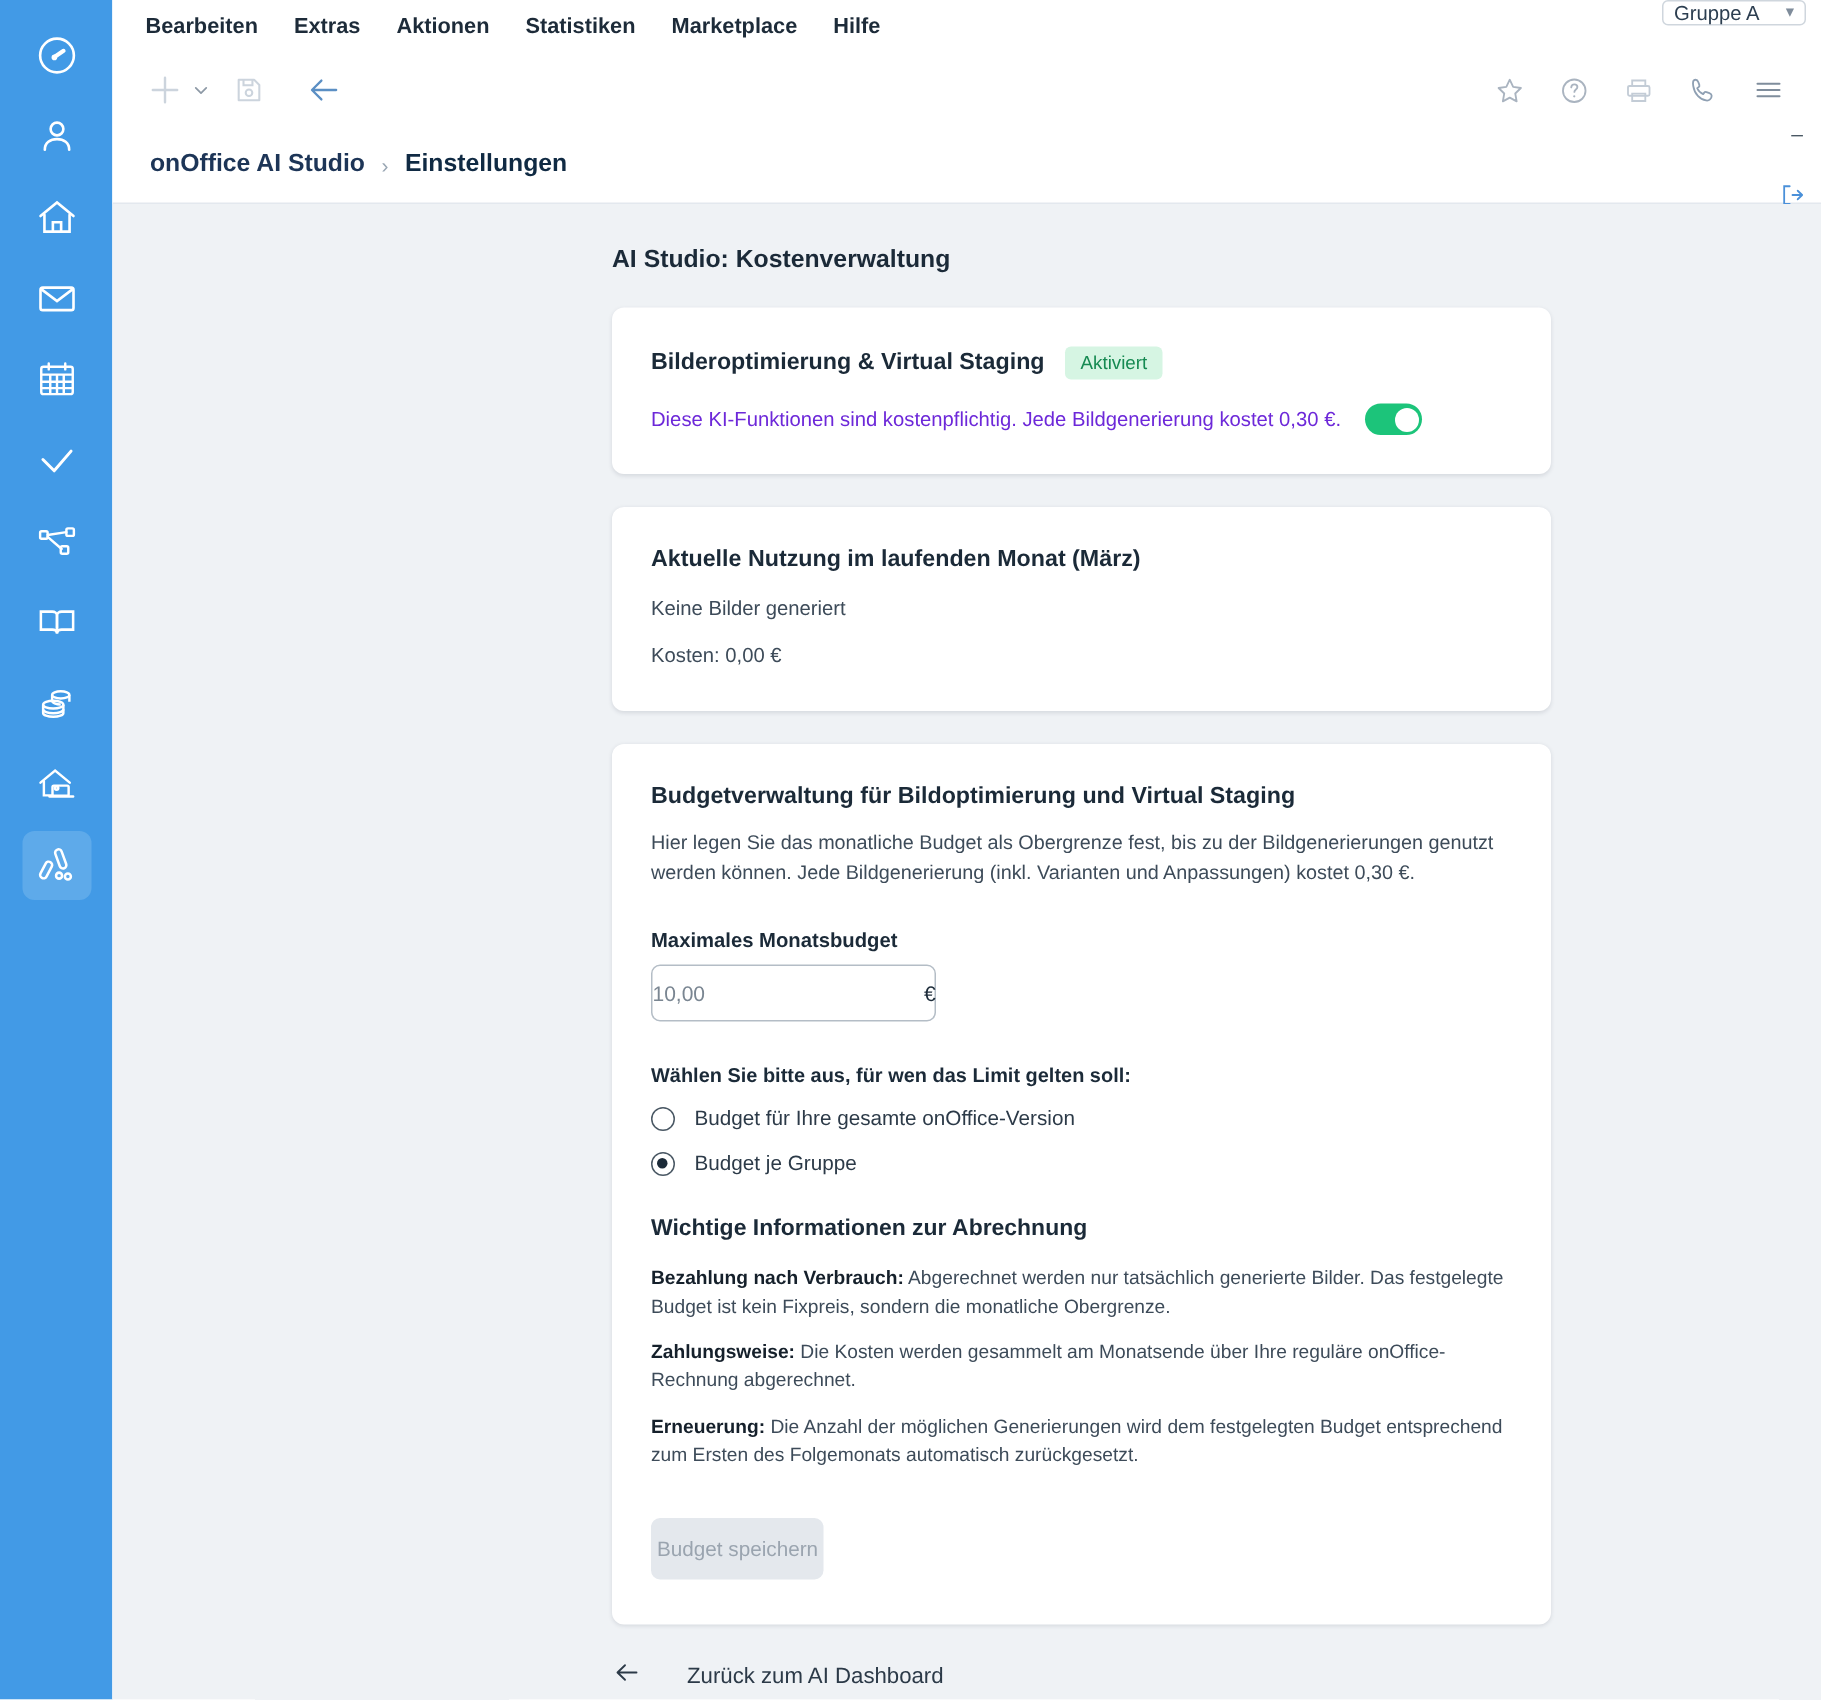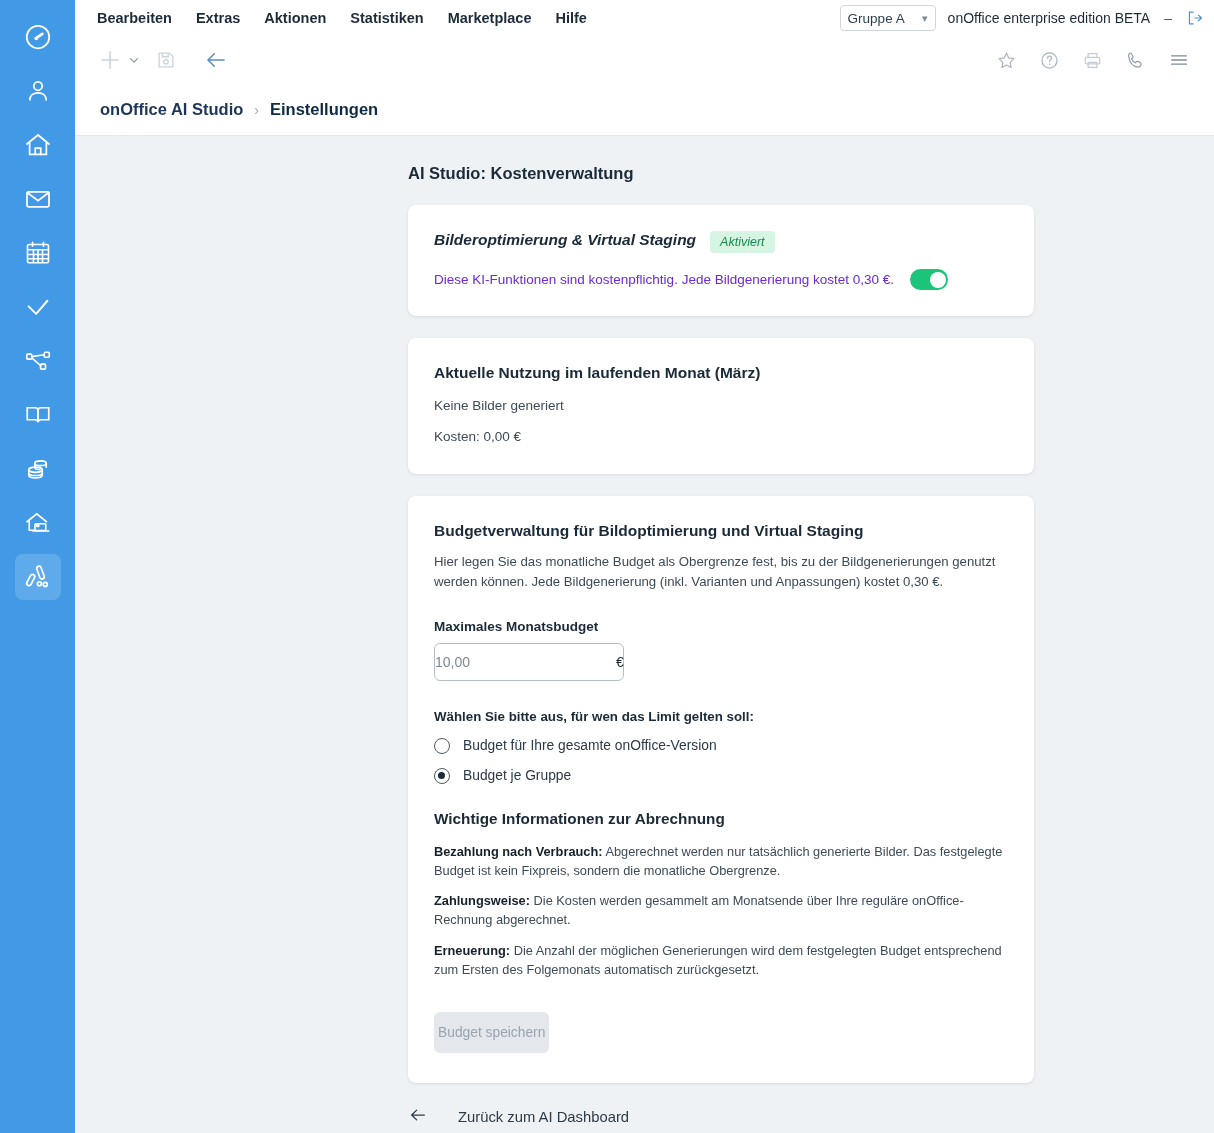--- a/index.html
+++ b/index.html
@@ -53,22 +53,23 @@
     padding: 0 17px 0 0;
     margin-right: 7px;
     cursor: pointer;
     white-space: nowrap;
   }
   .menubar-right {
     position: absolute;
     right: 10px; top: 0;
     height: 36px;
     display: flex;
-    align-items: center;
-    gap: 12px;
+    align-items: flex-end;
+    gap: 24px;
+    flex-direction: column;
   }
   .group-select {
     width: 96px;
     height: 26px;
     border: 1px solid #cfd6dd;
     border-radius: 4px;
     display: flex; align-items: center;
     justify-content: space-between;
     padding: 0 7px;
     font-size: 13.5px;
@@ -137,21 +138,21 @@
     background: #ffffff;
     border-radius: 8px;
     box-shadow: 0 1px 3px rgba(40,50,70,0.13);
     margin-bottom: 22px;
     padding: 26px 26px 26px 26px;
   }
   .card.c1 { padding: 26px; }
   .card.c2 { padding: 26px 26px 30px 26px; }
   .card.c3 { padding: 26px 26px 30px 26px; }
 
-  .card-head-row { display: flex; gap: 14px; font-style: italic; }
+  .card-head-row { display: flex; align-items: center; gap: 14px; }
   .card-title {
     font-size: 15.5px;
     font-weight: bold;
     color: #1b2a38;
   }
   .badge {
     background: #d6f5e3;
     color: #168a52;
     font-size: 12.5px;
     padding: 4px 10px;

